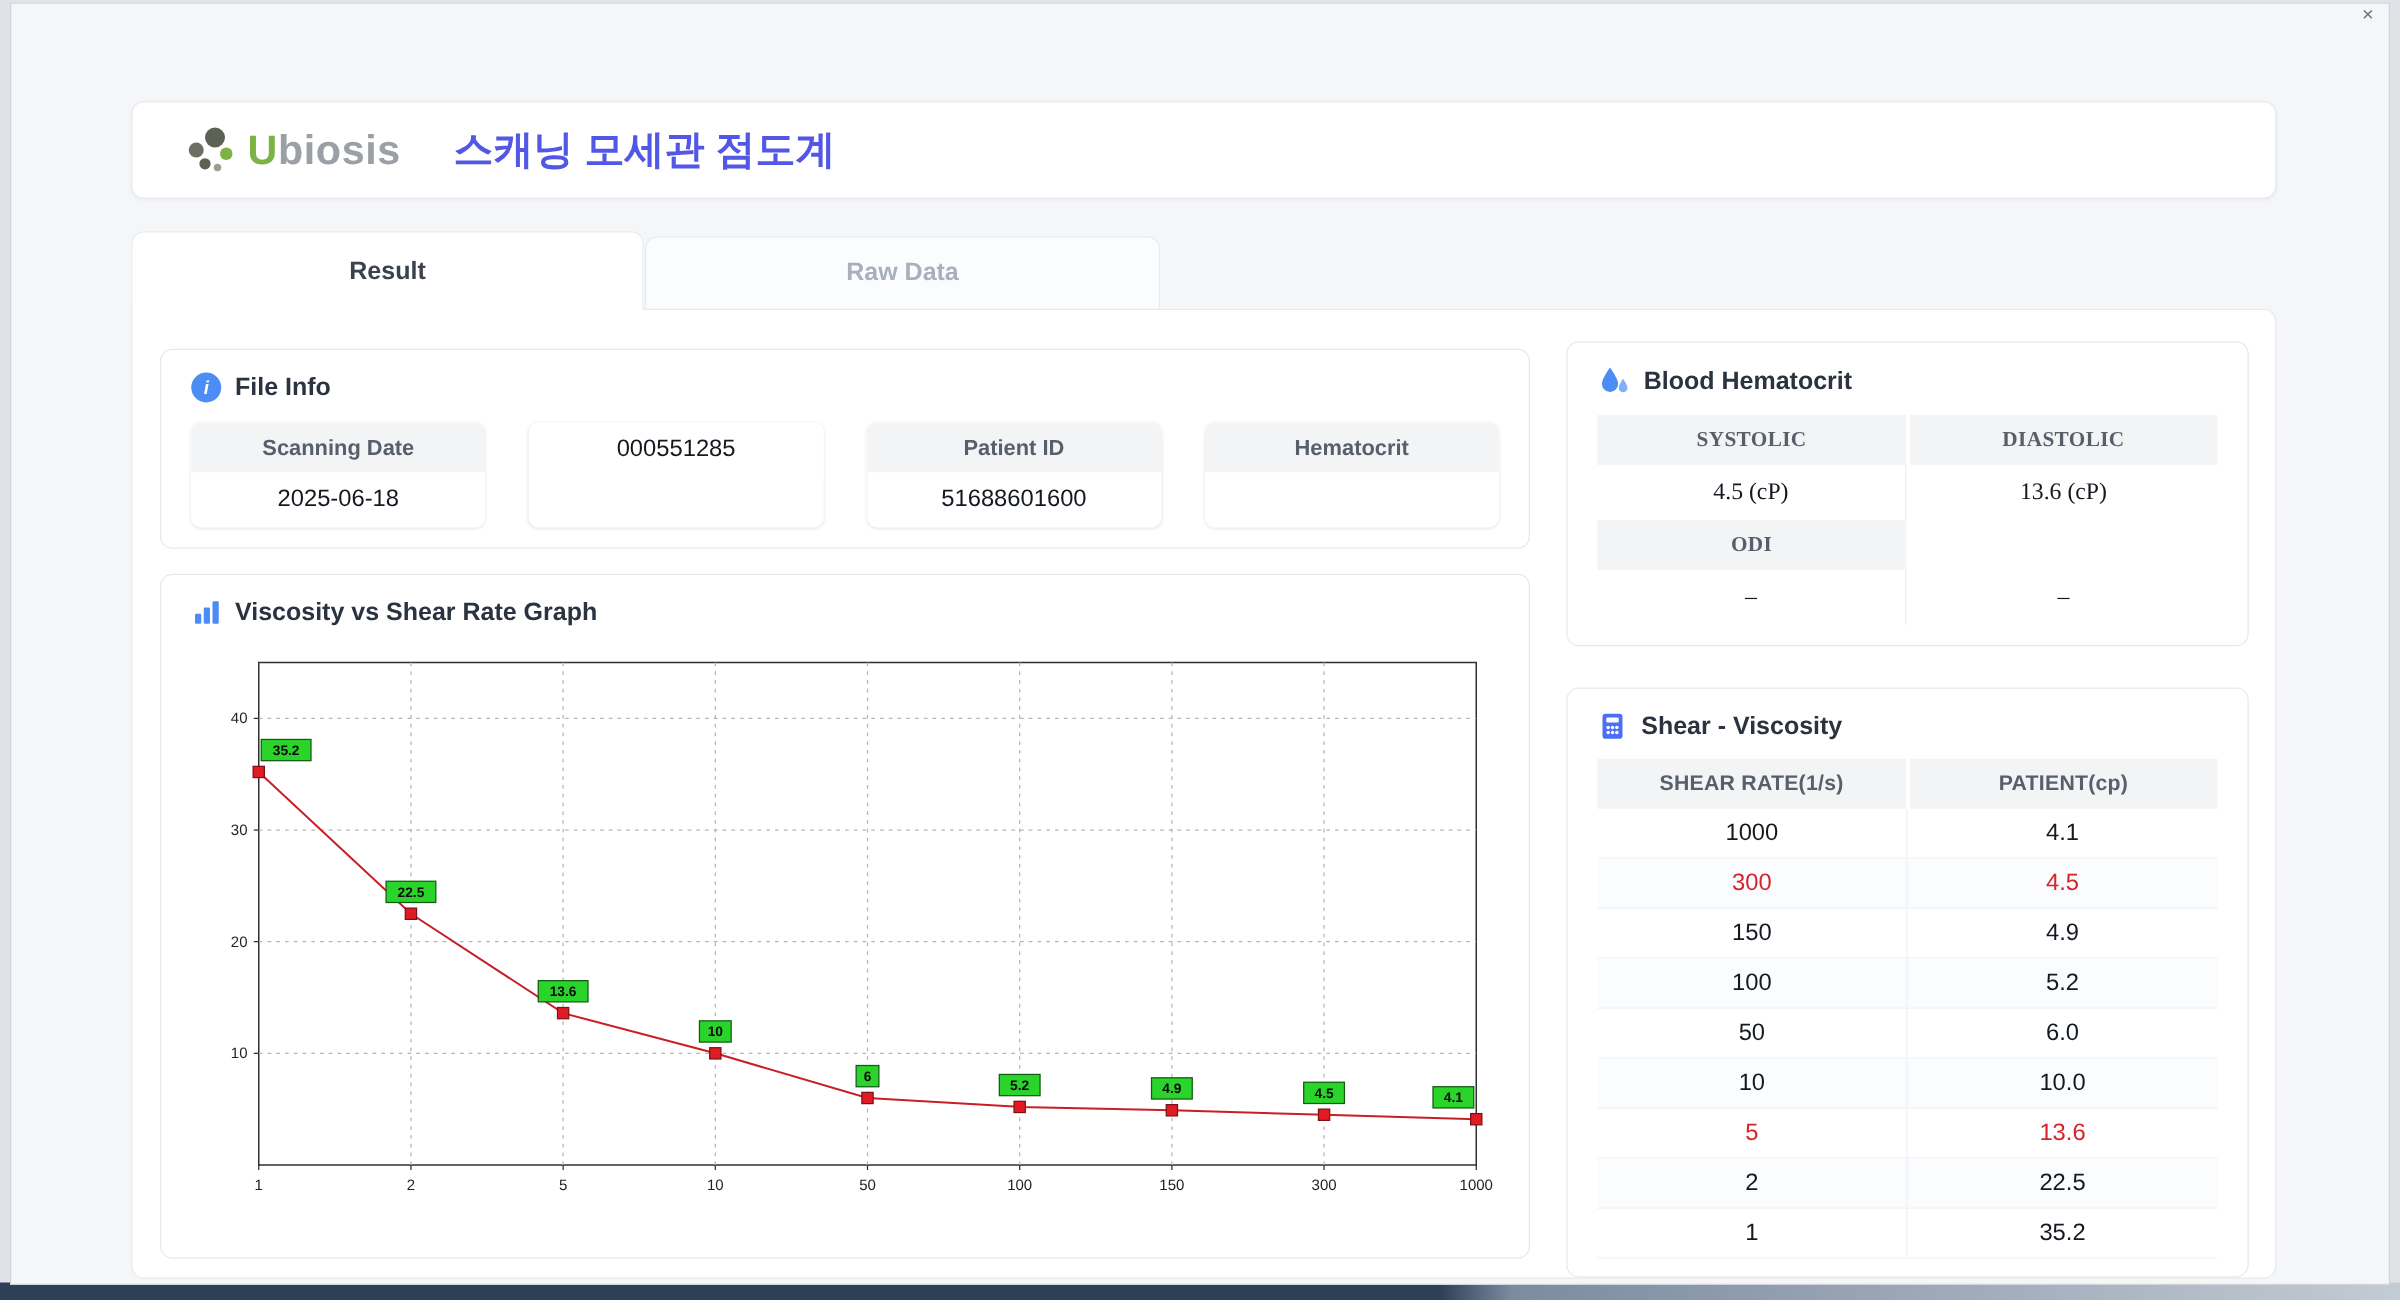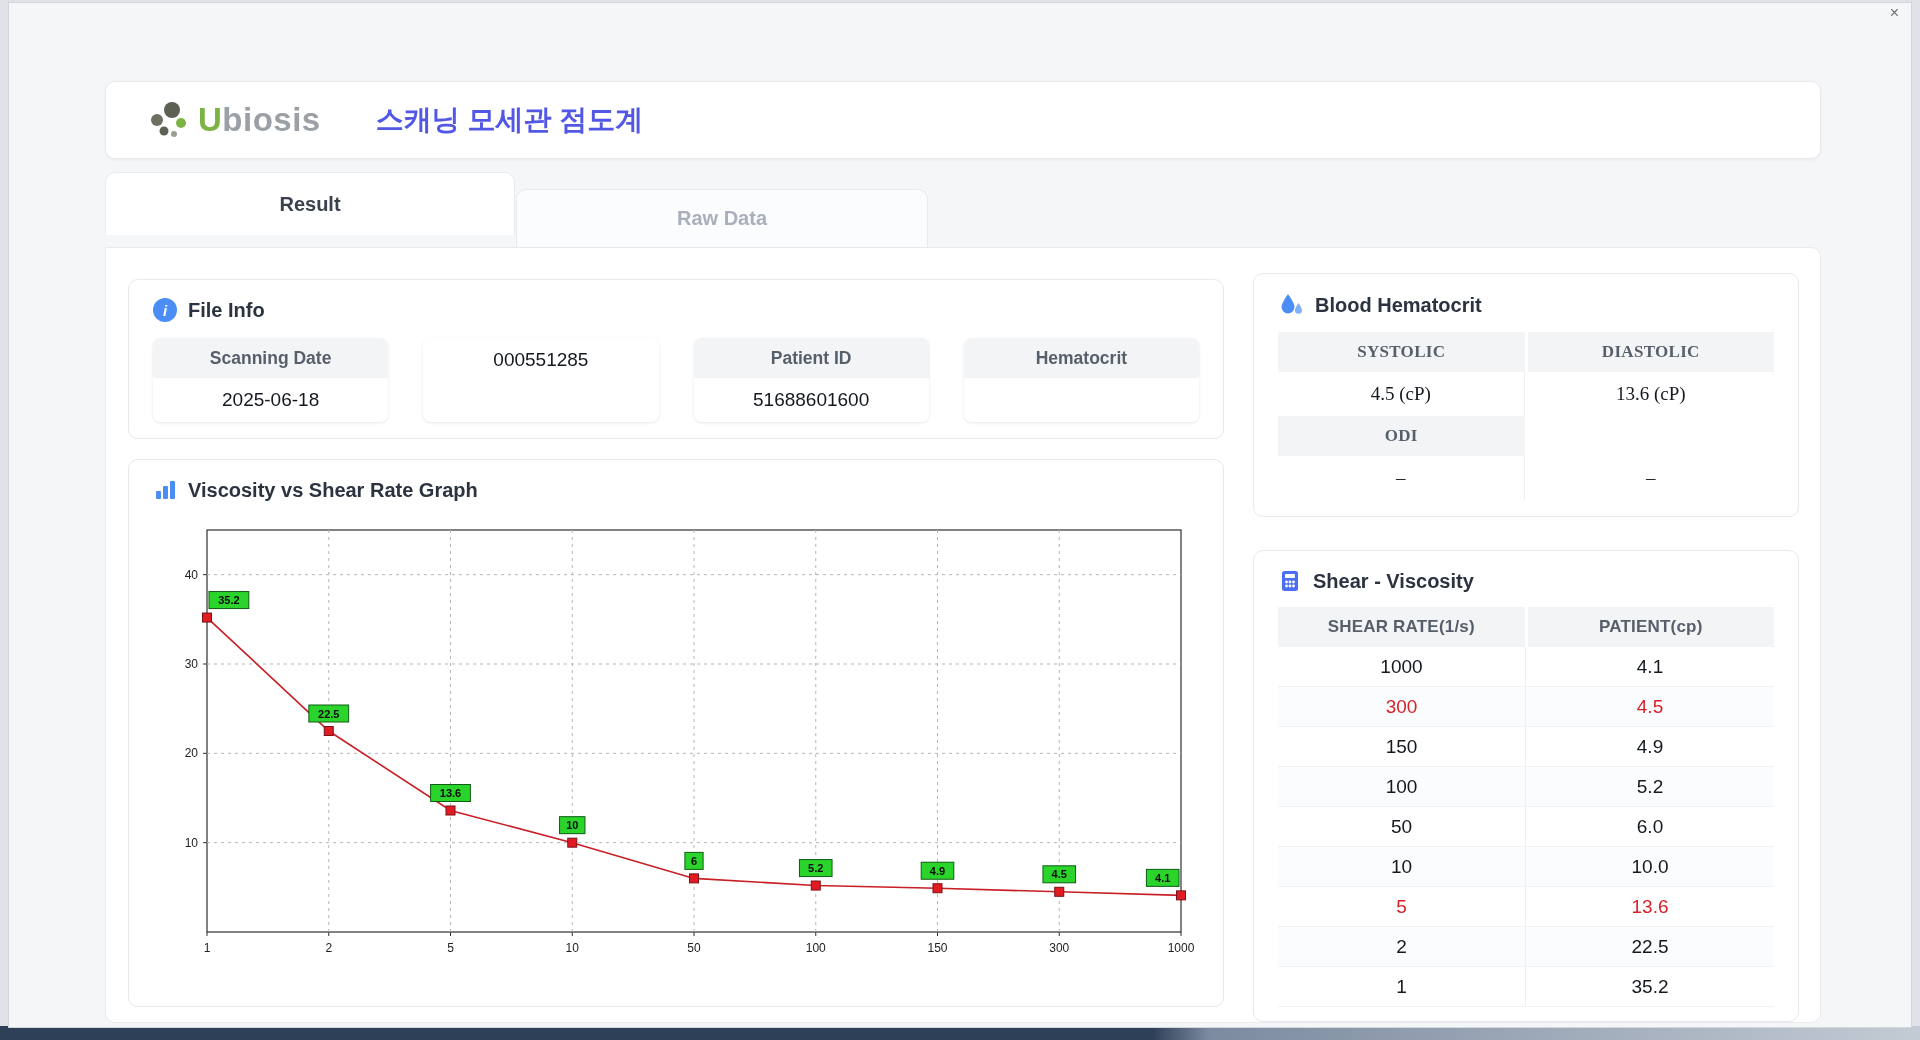--- a/index.html
+++ b/index.html
@@ -19,26 +19,26 @@
   .card { background:#ffffff; border:1px solid #e8eaee; border-radius:10px;
     box-shadow:0 1px 3px rgba(20,30,50,0.05); }
 
   
   .header-card { position:absolute; left:96px; top:78px; width:1716px; height:78px;
     display:flex; align-items:center; padding:0 40px; }
   .logo { display:flex; align-items:center; gap:6px; }
   .logo-text { font-size:33px; font-weight:700; letter-spacing:0.5px; }
   .logo-text .u { color:#7cb342; }
   .logo-text .rest { color:#9aa0a6; font-weight:600; }
-  .app-title { margin-left:55px; font-size:28px; font-weight:700; color:#5257e5; }
+  .app-title { margin-left:42px; font-size:32px; font-weight:700; color:#5257e5; }
 
   
   .tab { position:absolute; display:flex; align-items:center; justify-content:center;
     font-size:20px; font-weight:700; cursor:pointer; }
-  .tab-active { left:96px; top:169px; width:410px; height:63px; background:#ffffff;
+  .tab-active { left:96px; top:182px; width:410px; height:63px; background:#ffffff;
     border:1px solid #e8eaee; border-bottom:none; border-radius:10px 10px 0 0;
     color:#3b424e; z-index:3; }
   .tab-inactive { left:507px; top:186px; width:412px; height:58px; background:#fbfcfe;
     border:1px solid #e8eaee; border-bottom:none; border-radius:10px 10px 0 0;
     color:#a9b0bb; z-index:1; }
 
   .main-card { position:absolute; left:96px; top:244px; width:1716px; height:776px;
     background:#ffffff; border:1px solid #e8eaee; border-radius:0 10px 10px 10px;
     z-index:2; }
 

